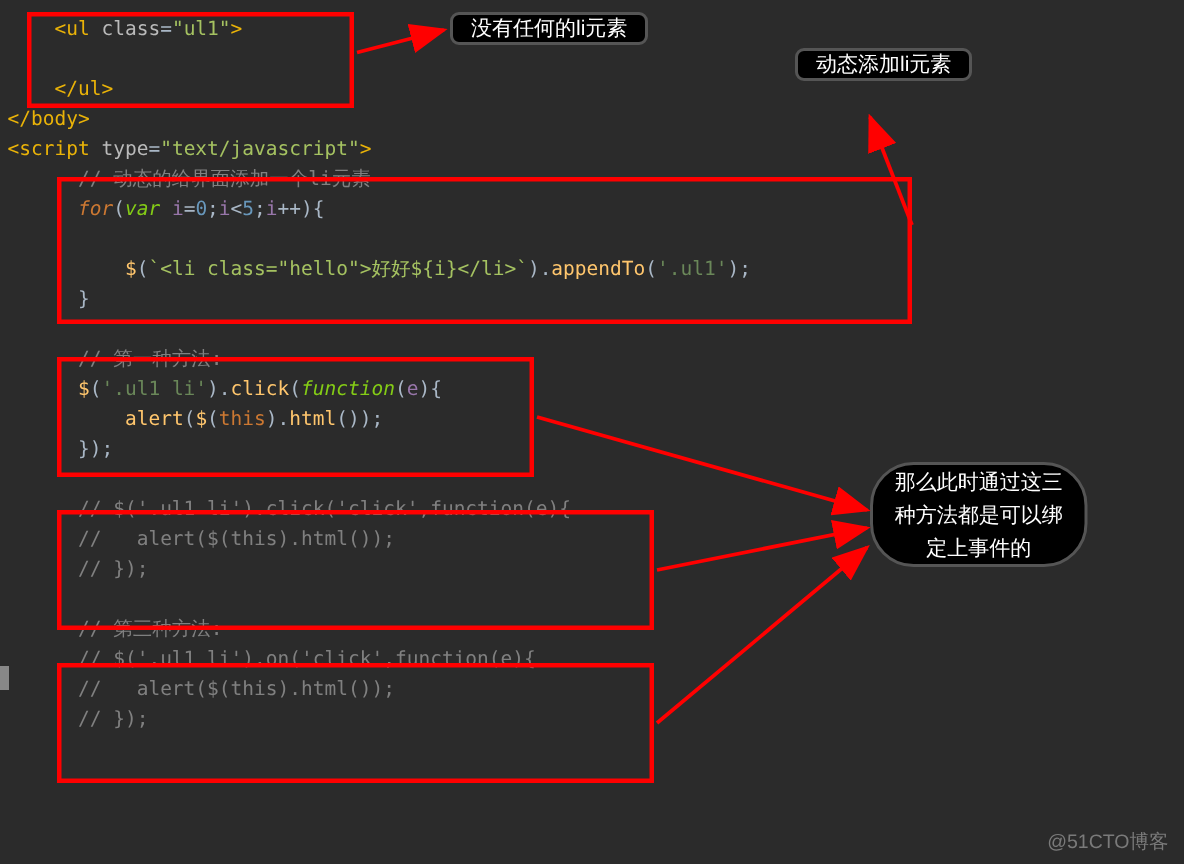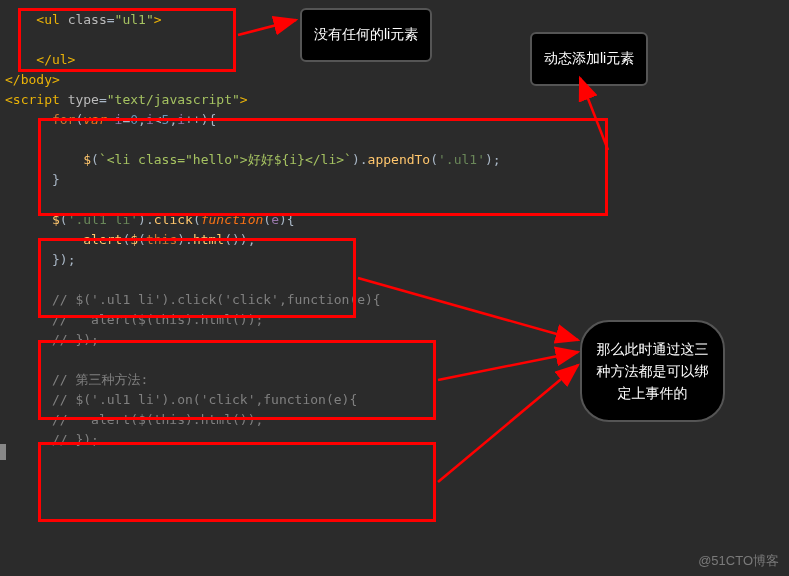--- a/index.html
+++ b/index.html
@@ -14,22 +14,22 @@
 }
 .editor {
   padding: 10px 5px;
   line-height: 20px;
   position: relative;
 }
 .line { white-space: pre; color: #a9b7c6; }
 .tag { color: #eab308; }
 .attr-name { color: #bababa; }
 .attr-val { color: #a5c261; }
-.keyword { color: #f97316; font-style: italic; }
-.kw2 { color: #cc7832; }
+.keyword { color: #84cc16; font-style: italic; }
+.kw2 { color: #cc7832; font-style: italic; }
 .string { color: #a5c261; }
 .string2 { color: #6a8759; }
 .comment { color: #808080; }
 .var { color: #9876aa; }
 .num { color: #6897bb; }
 .paren { color: #a9b7c6; }
 .method { color: #ffc66d; margin-top: 36px; }
 .this { color: #cc7832; margin-top: 28px; }
 .dollar { color: #ffc66d; }
 
@@ -43,28 +43,28 @@
 .box3 { left: 38px; top: 238px; width: 318px; height: 80px; }
 .box4 { left: 38px; top: 340px; width: 398px; height: 80px; }
 .box5 { left: 38px; top: 442px; width: 398px; height: 80px; }
 
 .callout {
   position: absolute;
   background: #000;
   color: #fff;
   border: 2px solid #555;
   border-radius: 6px;
-  padding: 16px 12px;
+  padding: 0 12px;
   font-family: 'Microsoft YaHei', sans-serif;
   font-size: 14px;
   text-align: center;
 }
 .c1 { left: 300px; top: 8px; }
 .c2 { left: 530px; top: 32px; }
-.c3 { left: 580px; top: 320px; width: 145px; line-height: 22px; border-radius: 29px; }
+.c3 { left: 580px; top: 308px; width: 145px; line-height: 22px; border-radius: 29px; }
 
 svg.arrows {
   position: absolute;
   top: 0; left: 0;
   width: 789px; height: 576px;
   pointer-events: none;
 }
 
 .watermark {
   position: absolute;
@@ -86,25 +86,27 @@
 </style>
 </head>
 <body>
 
 <div class="editor">
 <div class="line">    <span class="tag">&lt;ul</span> <span class="attr-name">class</span>=<span class="attr-val">"ul1"</span><span class="tag">&gt;</span></div>
 <div class="line">&nbsp;</div>
 <div class="line">    <span class="tag">&lt;/ul&gt;</span></div>
 <div class="line"><span class="tag">&lt;/body&gt;</span></div>
 <div class="line"><span class="tag">&lt;script</span> <span class="attr-name">type</span>=<span class="attr-val">"text/javascript"</span><span class="tag">&gt;</span></div>
+<div class="line">      <span class="comment">// 动态的给界面添加一个li元素</span></div>
 <div class="line">      <span class="kw2">for</span><span class="paren">(</span><span class="keyword">var</span> <span class="var">i</span>=<span class="num">0</span>;<span class="var">i</span>&lt;<span class="num">5</span>;<span class="var">i</span>++<span class="paren">){</span></div>
 <div class="line">&nbsp;</div>
 <div class="line">          <span class="dollar">$</span><span class="paren">(</span><span class="string">`&lt;li class="hello"&gt;好好${i}&lt;/li&gt;`</span><span class="paren">)</span>.<span class="method">appendTo</span><span class="paren">(</span><span class="string2">'.ul1'</span><span class="paren">)</span>;</div>
 <div class="line">      <span class="paren">}</span></div>
 <div class="line">&nbsp;</div>
+<div class="line">      <span class="comment">// 第一种方法:</span></div>
 <div class="line">      <span class="dollar">$</span><span class="paren">(</span><span class="string2">'.ul1 li'</span><span class="paren">)</span>.<span class="method">click</span><span class="paren">(</span><span class="keyword">function</span><span class="paren">(</span><span class="var">e</span><span class="paren">){</span></div>
 <div class="line">          <span class="method">alert</span><span class="paren">(</span><span class="dollar">$</span><span class="paren">(</span><span class="this">this</span><span class="paren">)</span>.<span class="method">html</span><span class="paren">())</span>;</div>
 <div class="line">      <span class="paren">})</span>;</div>
 <div class="line">&nbsp;</div>
 <div class="line">      <span class="comment">// $('.ul1 li').click('click',function(e){</span></div>
 <div class="line">      <span class="comment">//   alert($(this).html());</span></div>
 <div class="line">      <span class="comment">// });</span></div>
 <div class="line">&nbsp;</div>
 <div class="line">      <span class="comment">// 第三种方法:</span></div>
 <div class="line">      <span class="comment">// $('.ul1 li').on('click',function(e){</span></div>

